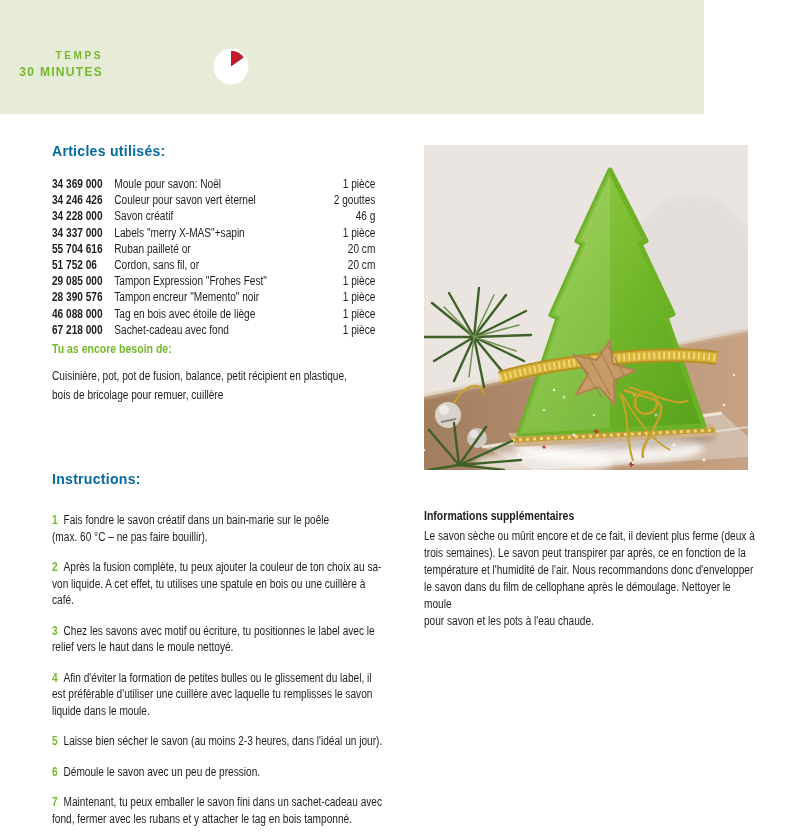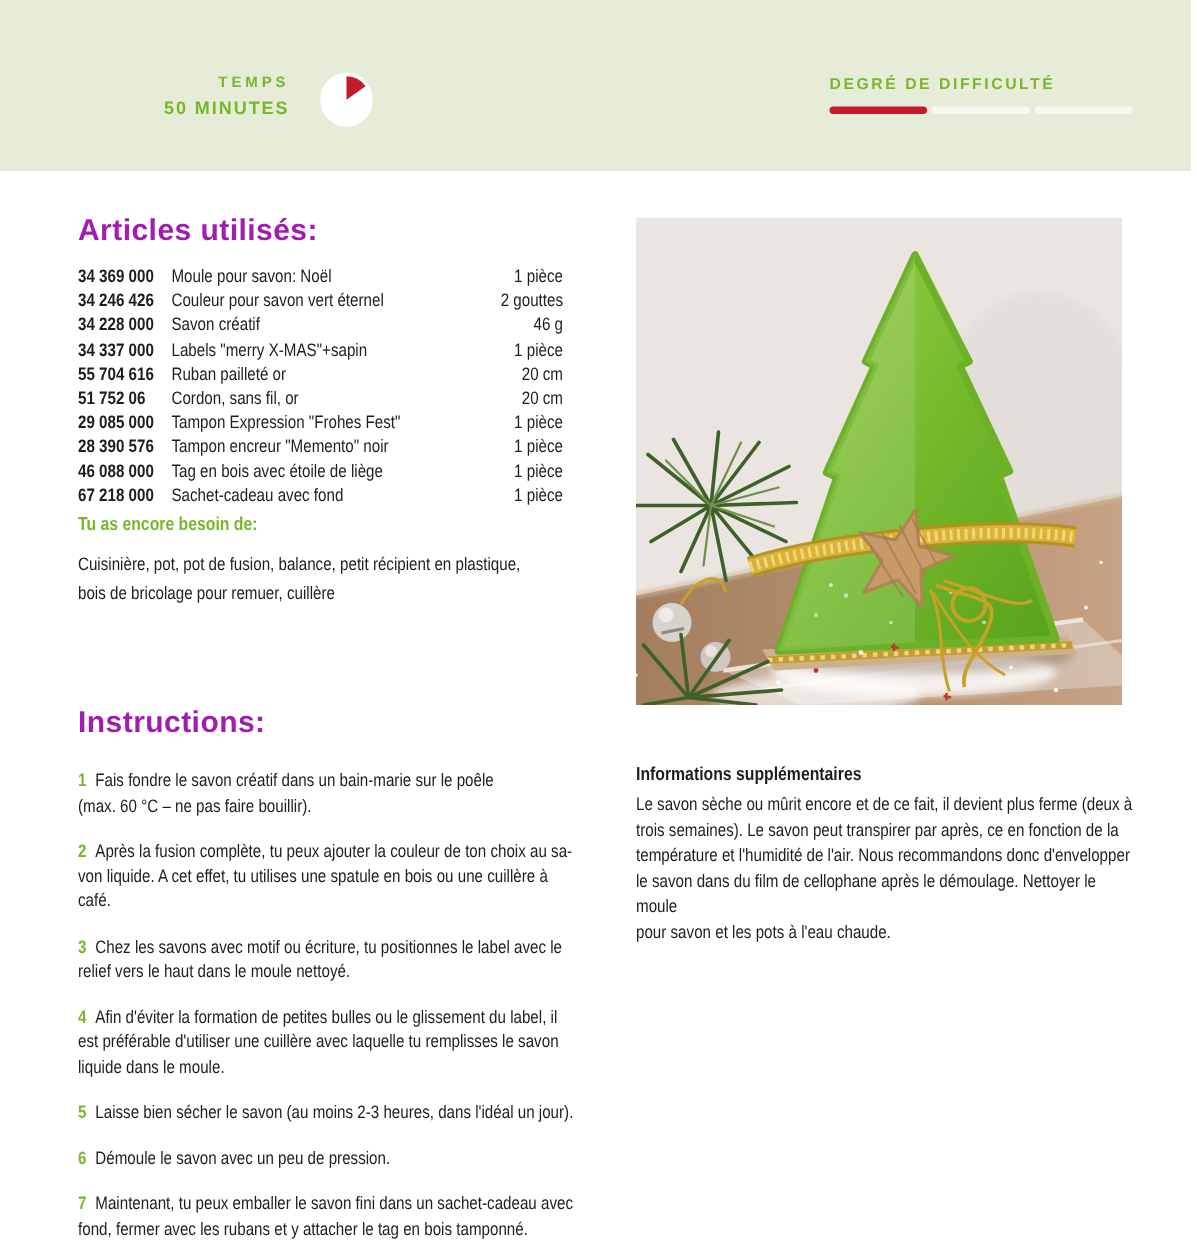--- a/index.html
+++ b/index.html
@@ -5,33 +5,33 @@
   * { margin:0; padding:0; box-sizing:border-box; }
   html,body { width:798px; height:837px; }
   body {
     position:relative;
     background:#ffffff;
     font-family:"Liberation Sans", sans-serif;
     color:#1d1d1b;
     overflow:hidden;
   }
   
-  .band { position:absolute; left:0; top:0; width:794px; height:114px; background:#e7ecd8; }
+  .band { position:absolute; left:0; top:0; width:704px; height:114px; background:#e7ecd8; }
   .time-block { position:absolute; top:50px; right:601px; text-align:right; color:#76b82a; white-space:nowrap; }
   .time-label { font-size:10px; font-weight:bold; letter-spacing:2.6px; }
   .time-value { font-size:12px; font-weight:bold; letter-spacing:1.3px; margin-top:4px; }
   .clock { position:absolute; top:48px; left:213px; width:36px; height:37px; }
   .difficulty { position:absolute; top:50px; left:553px; width:202px; }
   .difficulty-label { font-size:10.5px; font-weight:bold; letter-spacing:1.7px; color:#76b82a; white-space:nowrap; }
   .difficulty-bar { margin-top:9px; display:flex; gap:3px; height:4.5px; }
   .difficulty-bar .seg { flex:1; background:#f7f7f2; border-radius:2.5px; }
   .difficulty-bar .seg.filled { background:#c31a2c; }
 
   
-  .h-green { position:absolute; color:#a21caf; font-weight:bold; font-size:20px; letter-spacing:0.3px; }
+  .h-green { position:absolute; color:#0369a1; font-weight:bold; font-size:14px; letter-spacing:0.3px; }
   #articles-title { top:143px; left:52px; }
   #instructions-title { top:471px; left:52px; }
 
   
   .cond { transform:scaleX(0.842); transform-origin:0 0; }
 
   
   .articles-list { position:absolute; top:176px; left:52px; width:384px; font-size:12px; }
   .art-row { display:grid; grid-template-columns:74px 1fr 80px; line-height:16.2px; }
   .art-num { font-weight:bold; }
@@ -56,35 +56,27 @@
   
   .photo { position:absolute; top:145px; left:424px; width:324px; height:325px; overflow:hidden; }
   .photo svg { display:block; }
 </style>
 </head>
 <body>
 
 <div class="band">
   <div class="time-block">
     <div class="time-label">TEMPS</div>
-    <div class="time-value">50 MINUTES</div>
+    <div class="time-value">30 MINUTES</div>
   </div>
   <div class="clock">
     <svg viewBox="0 0 36 37" width="36" height="37">
       <ellipse cx="18" cy="18.5" rx="17.5" ry="18" fill="#ffffff"></ellipse>
       <path d="M18 18.5 L18 2.8 A15.7 15.7 0 0 1 30.7 9.5 Z" fill="#c31a2c"></path>
     </svg>
-  </div>
-  <div class="difficulty">
-    <div class="difficulty-label">DEGRÉ DE DIFFICULTÉ</div>
-    <div class="difficulty-bar" id="difficulty-bar">
-        <div class="seg filled"></div>
-        <div class="seg"></div>
-        <div class="seg"></div>
-      </div>
   </div>
 </div>
 
 <div class="h-green" id="articles-title">Articles utilisés:</div>
 
 <div class="articles-list cond">
 
     <div class="art-row">
       <span class="art-num">34 369 000</span>
       <span class="art-name">Moule pour savon: Noël</span>

